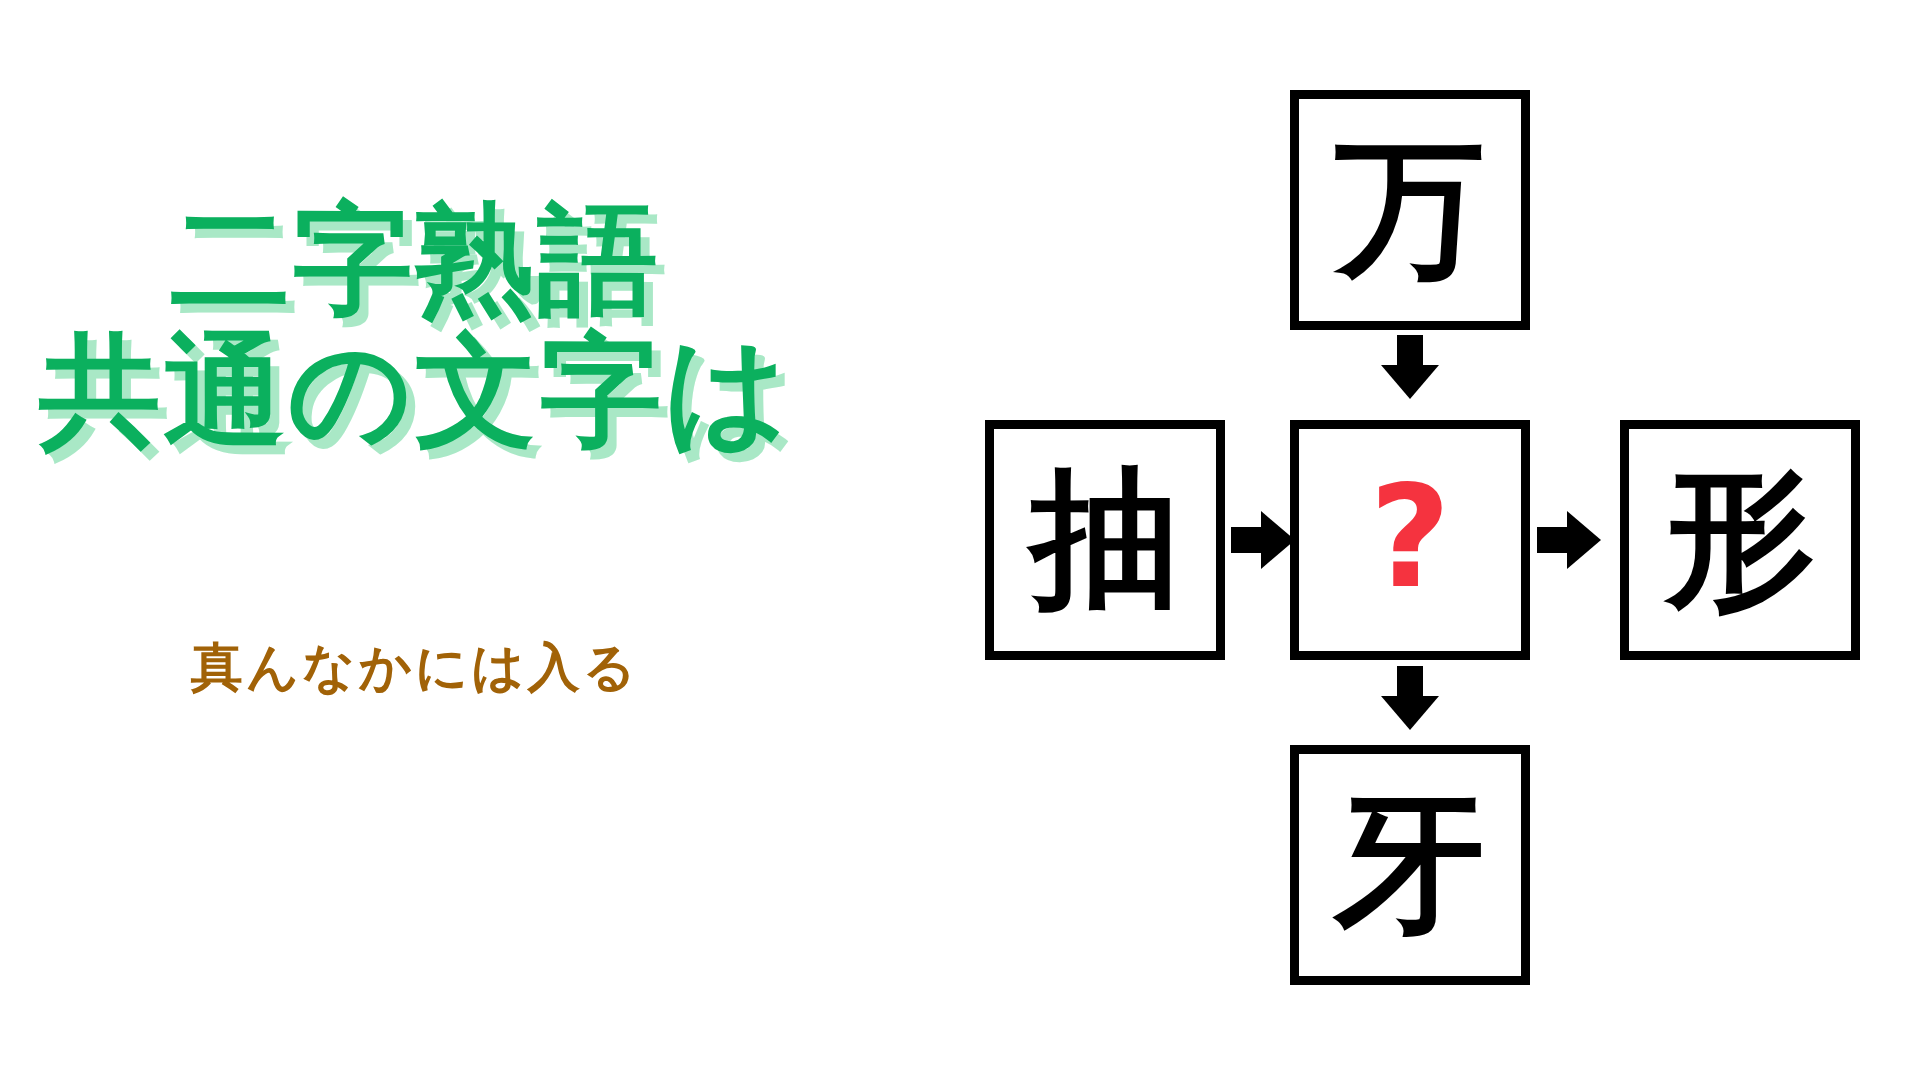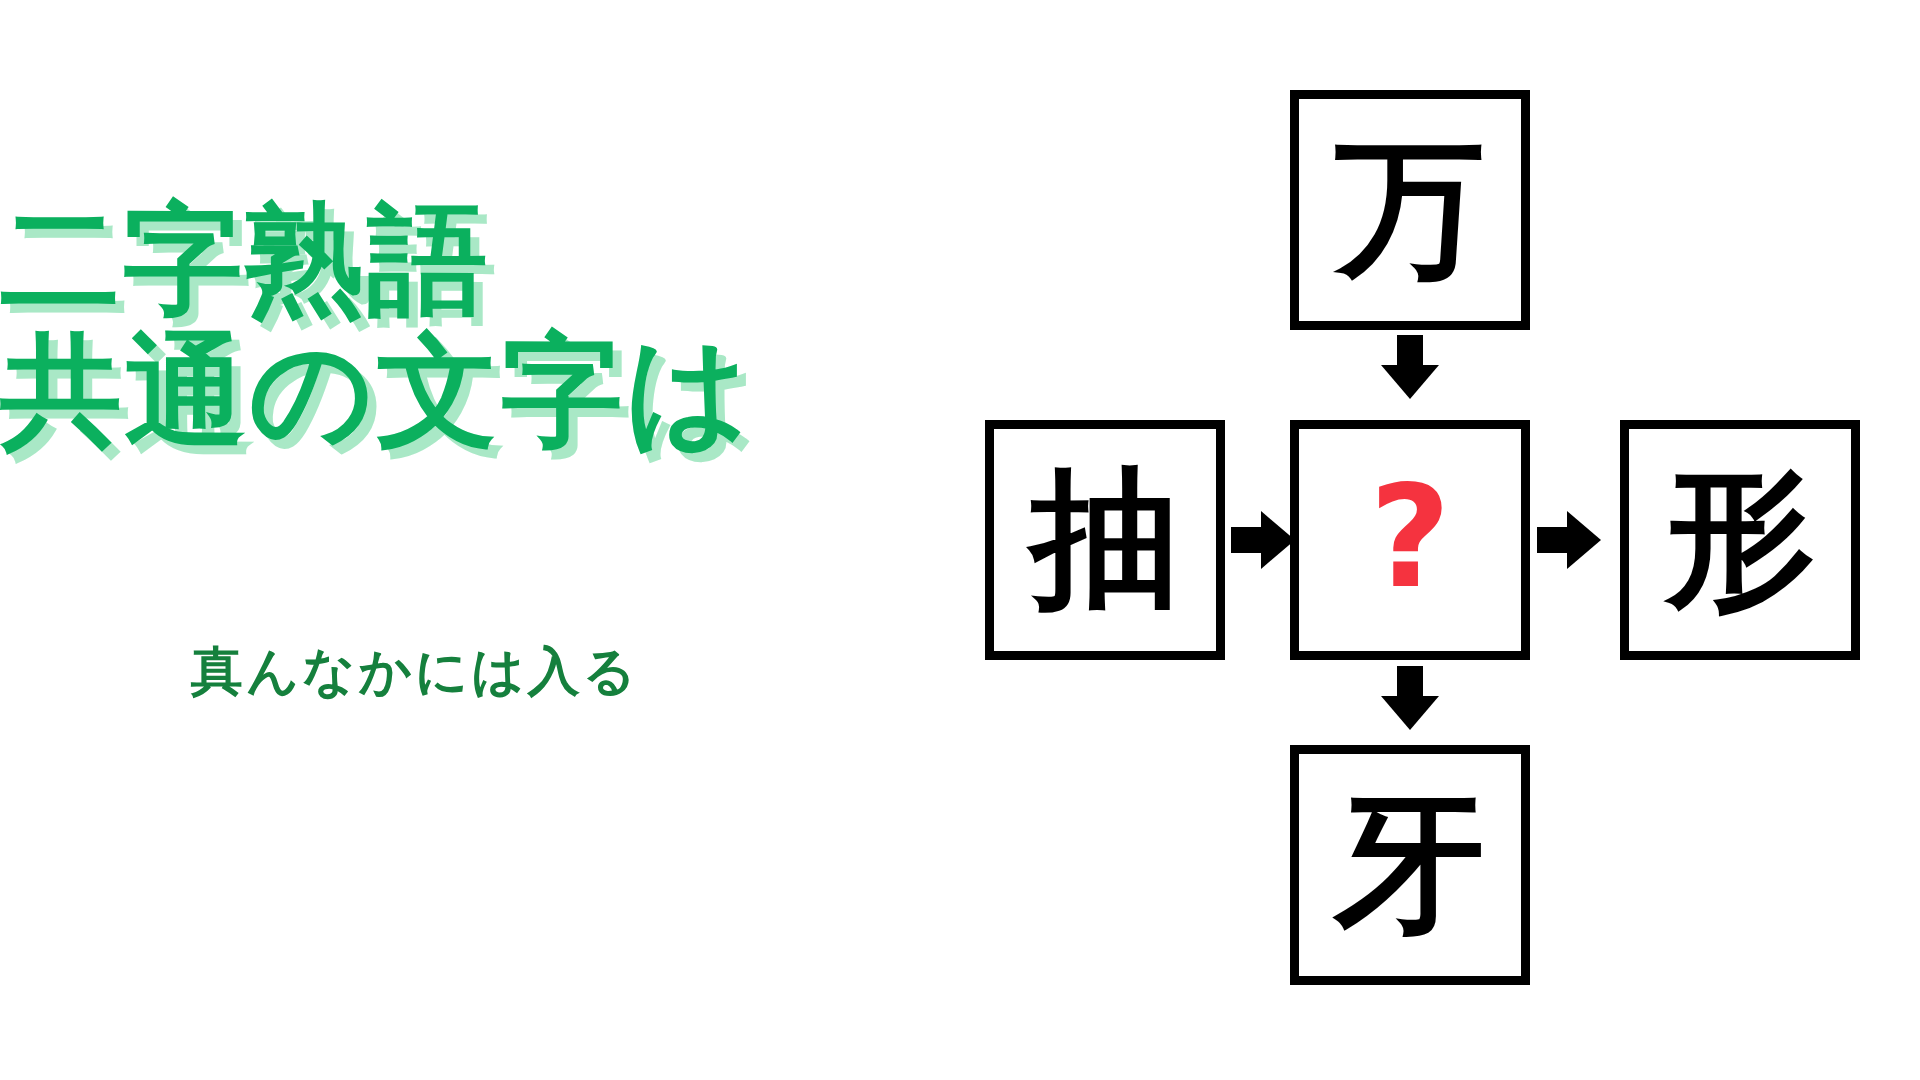--- a/index.html
+++ b/index.html
@@ -22,20 +22,21 @@
     height: 1080px;
     background: #ffffff;
   }
 
   
   .title-block {
     position: absolute;
     left: 0;
     top: 196px;
     width: 830px;
+    text-align: center;
   }
 
   .title-line {
     font-family: "DejaVu Sans", "Liberation Sans", sans-serif;
     font-weight: 700;
     color: #0BB05E;
     letter-spacing: 0.02em;
     line-height: 1.06;
     white-space: nowrap;
   }
@@ -53,23 +54,23 @@
 
   .subtitle-block {
     position: absolute;
     left: 0;
     top: 640px;
     width: 830px;
     text-align: center;
   }
 
   .subtitle-line {
-    font-family: Liberation Sans, sans-serif;
+    font-family: Liberation Mono, monospace;
     font-weight: 700;
-    color: #15803d;
+    color: #a16207;
     font-size: 52px;
     line-height: 1.22;
     letter-spacing: 0.06em;
     white-space: nowrap;
   }
 
   
   .cell {
     position: absolute;
     width: 240px;

